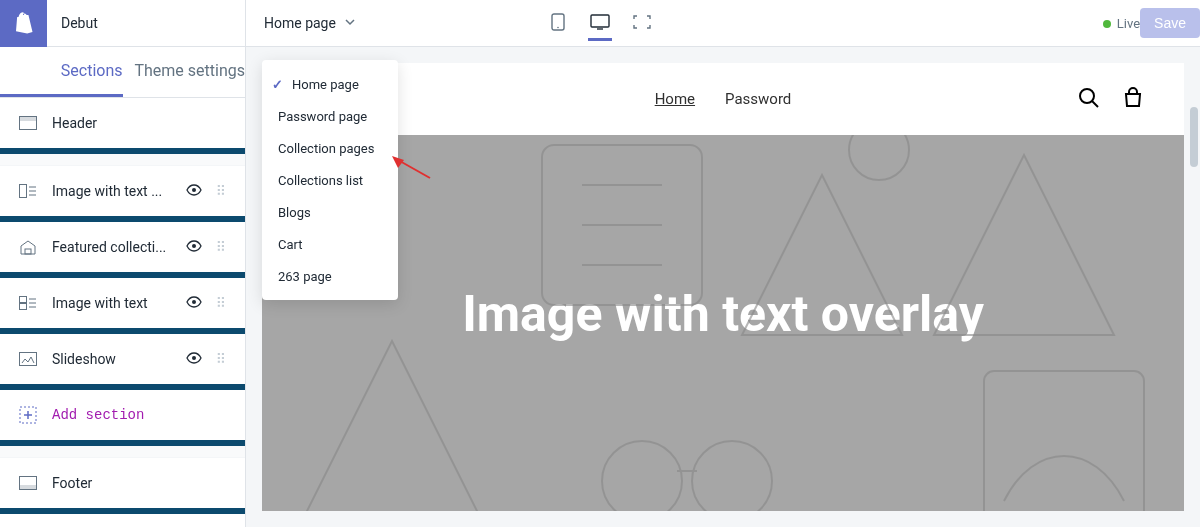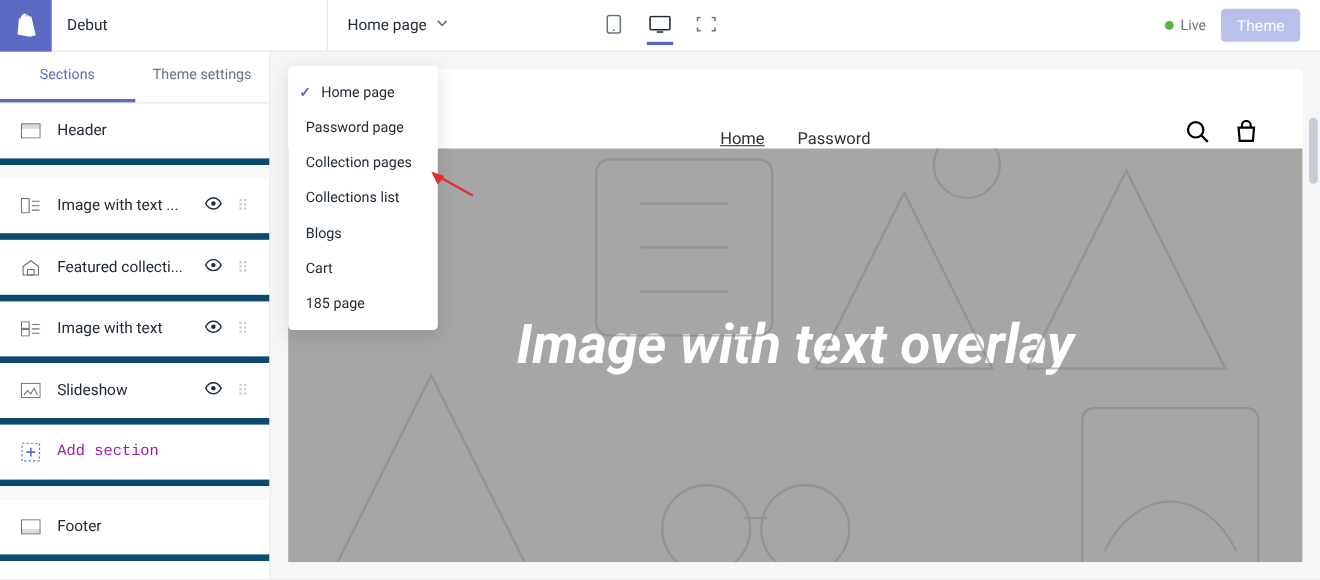--- a/index.html
+++ b/index.html
@@ -2,66 +2,66 @@
 <html><head>
 <meta charset="utf-8">
 <style>
   * { box-sizing: border-box; margin: 0; padding: 0; }
   body { font-family: -apple-system, BlinkMacSystemFont, "Segoe UI", Roboto, Helvetica, Arial, sans-serif; font-size: 14px; color: #212b36; width: 1200px; height: 527px; overflow: hidden; background: #fff; }
   
   .app { display: flex; flex-direction: column; height: 100%; }
 
   
   .topbar { display: flex; align-items: center; height: 47px; border-bottom: 1px solid #dfe3e8; background: #fff; }
-  .brand { display: flex; align-items: center; width: 298px; height: 100%; border-right: 1px solid #dfe3e8; }
+  .brand { display: flex; align-items: center; width: 246px; height: 100%; border-right: 1px solid #dfe3e8; }
   .brand-logo { width: 47px; height: 47px; background: #5c6ac4; display: flex; align-items: center; justify-content: center; }
   .brand-logo svg { fill: #fff; }
   .brand-name { padding-left: 14px; font-size: 14px; color: #212b36; }
 
   .page-switch { display:flex; align-items:center; height:100%; padding: 0 18px; cursor:pointer; position:relative; }
   .page-switch .label { margin-right: 8px; }
   .page-switch .chev { color:#637381; }
 
   .viewport-icons { position:absolute; left:50%; transform:translateX(-50%); display:flex; align-items:center; gap: 18px; color:#637381; }
   .viewport-icons .vp { width:24px; height:36px; display:flex; align-items:center; justify-content:center; border-bottom:3px solid transparent; cursor:pointer; }
   .viewport-icons .vp.active { border-bottom-color:#5c6ac4; color:#212b36; }
 
-  .right-actions { margin-left:auto; display:flex; align-items:center; padding-right:18px; gap:14px;}
+  .right-actions { margin-left:auto; display:flex; align-items:center; }
   .live-dot { width:8px; height:8px; border-radius:50%; background:#50b83c; display:inline-block; margin-right:6px;}
   .live { color:#637381; font-size:13px; }
   .save-btn { background:#b9c0eb; color:#fff; border:none; border-radius:4px; padding:7px 14px; font-size:14px; cursor:pointer; }
 
   
   .body { display:flex; flex:1; overflow:hidden; }
 
   .sidebar { width:246px; border-right:1px solid #dfe3e8; display:flex; flex-direction:column; background:#fff; overflow-y:auto;}
   .tabs { display:flex; border-bottom:1px solid #dfe3e8; }
-  .tab { flex:1; text-align:center; padding:14px 0; font-size:13px; color:#637381; cursor:pointer; border-bottom:3px solid transparent;}
+  .tab { flex:1; text-align:right; padding:14px 0; font-size:16px; color:#637381; cursor:pointer; border-bottom:3px solid transparent;}
   .tab.active { color:#5c6ac4; border-bottom-color:#5c6ac4; }
 
   .section-row { display:flex; align-items:center; height:56px; padding:0 18px; border-bottom:6px solid #0c4a6e; cursor:pointer;}
   .section-row .icon { width:20px; display:flex; justify-content:center; margin-right:14px; color:#637381;}
   .section-row .label { flex:1; white-space:nowrap; overflow:hidden; text-overflow:ellipsis; font-size:14px;}
   .section-row .eye { margin-left:8px; color:#212b36;}
   .section-row .drag { margin-left:14px; color:#c4cdd5; font-size:14px; letter-spacing:1px;}
   .section-row.add { color:#a21caf;font-family:Liberation Mono, monospace; }
   .section-row.add .icon { color:#5c6ac4; }
   .gap { height:12px; background:#f9fafb; border-bottom:1px solid #f4f6f8;}
 
   
   .preview { flex:1; background:#f4f6f8; padding:16px; position:relative; overflow:hidden;}
   .preview-frame { position:relative; width:100%; height:100%; background:#fff; }
-  .store-header { height:72px; display:flex; align-items:flex-end; justify-content:center; background:#fff; position:relative;}
+  .store-header { height:72px; display:flex; align-items:center; justify-content:center; background:#fff; position:relative;}
   .store-logo { position:absolute; left:70px; font-size:18px; letter-spacing:5px; font-weight:700; color:#bcbec0;}
   .store-nav { display:flex; gap:30px;}
   .store-nav a { text-decoration:none; color:#303030; font-size:15px;}
   .store-nav a.active { text-decoration:underline; }
   .store-icons { position:absolute; right:40px; display:flex; gap:22px; color:#000;}
   .hero { position:relative; height:calc(100% - 72px); background:#a6a6a6; display:flex; flex-direction:column; align-items:center; justify-content:center; text-align:center; overflow:hidden;}
-  .hero h1 { color:#fff; font-size:50px; font-weight:700; margin-bottom:18px;font-style:italic;}
+  .hero h1 { color:#fff; font-size:50px; font-weight:700; margin-bottom:18px;}
   .hero p { color:#fff; font-size:18px; line-height:1.6; max-width:640px;}
   
   .hero .bg-shapes { position:absolute; inset:0; }
   .bg-shapes svg { position:absolute; stroke:#888; fill:none; stroke-width:2; opacity:0.6;}
 
   
   .dropdown { position:absolute; top:60px; left:262px; width:136px; background:#fff; border-radius:4px; box-shadow:0 4px 16px rgba(0,0,0,0.12); padding:8px 0; z-index:50;}
   .dd-item { display:flex; align-items:center; height:32px; padding:0 14px; font-size:13px; color:#212b36; cursor:pointer; position:relative;}
   .dd-item.selected { padding-left:30px; }
   .dd-item.selected::before { content:"✓"; position:absolute; left:10px; color:#5c6ac4; font-weight:700;}
@@ -110,21 +110,21 @@
       </div>
       <div class="vp">
         <svg width="18" height="14" viewBox="0 0 18 14">
             <path d="M4 1H1v3M14 1h3v3M4 13H1v-3M14 13h3v-3" stroke="#637381" fill="none" stroke-width="1.4"></path>
           </svg>
       </div>
     </div>
 
     <div class="right-actions">
       <span class="live"><span class="live-dot"></span><span>Live</span></span>
-      <button class="save-btn">Theme</button>
+      <button class="save-btn">Save</button>
     </div>
   </div>
 
   <div class="body">
 
     <div class="sidebar">
       <div class="tabs">
         <div class="tab active">Sections</div>
         <div class="tab">Theme settings</div>
       </div>
@@ -283,21 +283,21 @@
   </div>
 </div>
 
 <div class="dropdown">
   <div class="dd-item selected">Home page</div>
   <div class="dd-item">Password page</div>
   <div class="dd-item">Collection pages</div>
   <div class="dd-item">Collections list</div>
   <div class="dd-item">Blogs</div>
   <div class="dd-item">Cart</div>
-  <div class="dd-item">185 page</div>
+  <div class="dd-item">263 page</div>
 </div>
 
 <div class="arrow-anno">
   <svg width="40" height="24" viewBox="0 0 40 24">
     <line x1="38" y1="22" x2="6" y2="4" stroke="#e03030" stroke-width="2"></line>
     <polygon points="0,0 12,4 6,12" fill="#e03030"></polygon>
   </svg>
 </div>
 
 </body></html>

